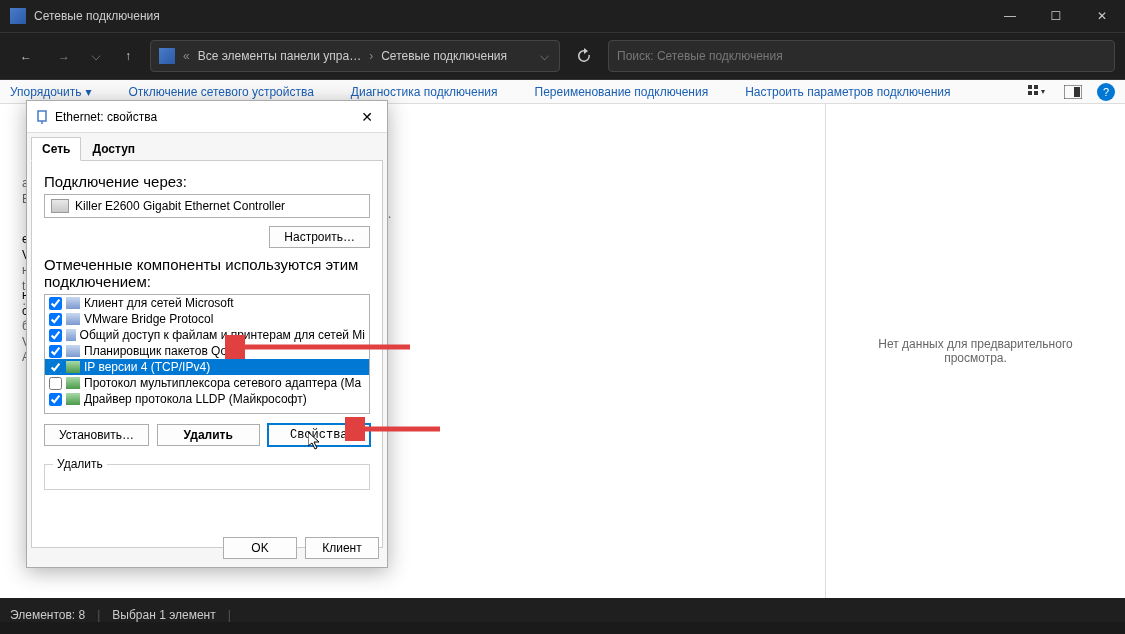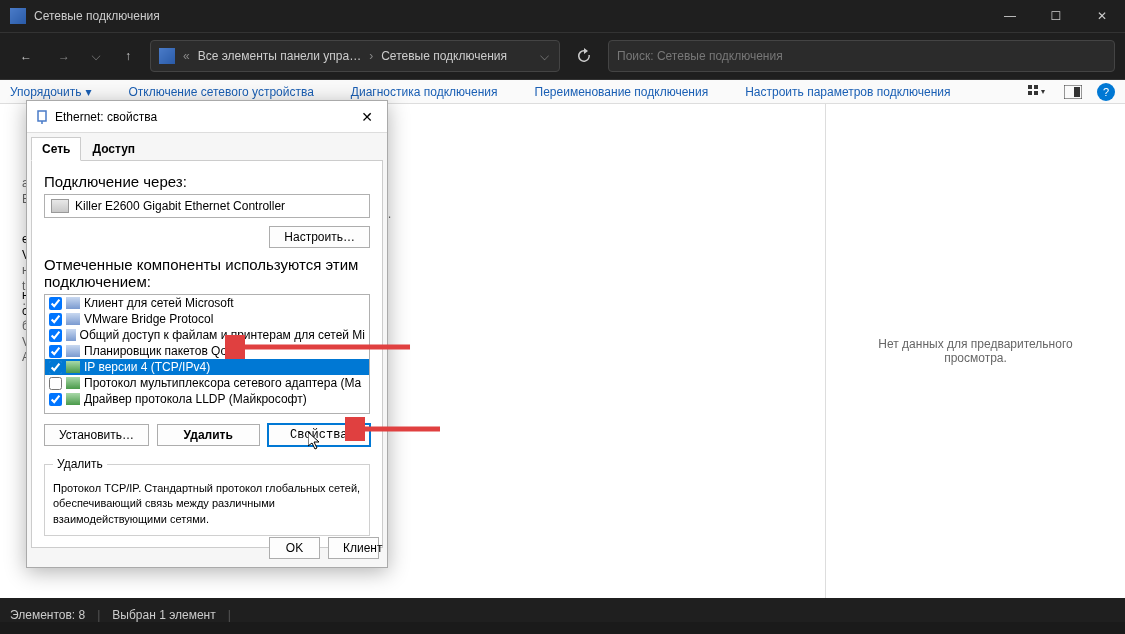--- a/index.html
+++ b/index.html
@@ -70,21 +70,21 @@
 .comp-row.selected .chk { accent-color: #0078d4; }
 .comp-icon { width: 14px; height: 12px; display: inline-block; }
 .comp-icon.net { background: linear-gradient(#a8d8a8,#4a9a4a); }
 .comp-icon.client { background: linear-gradient(#c8d8f0,#7a9ad0); }
 .chk { width: 13px; height: 13px; }
 .btn-row { display: flex; gap: 8px; margin-bottom: 10px; }
 .btn-row .btn { flex: 1; }
 .desc-group { border: 1px solid #d0d0d0; padding: 8px; font-size: 11px; line-height: 1.4; }
 .desc-group legend { font-size: 12px; padding: 0 4px; }
 .dialog-buttons { position: absolute; bottom: 8px; right: 8px; display: flex; gap: 8px; }
-.dialog-buttons .btn { width: 51px; }
+.dialog-buttons .btn { width: 74px; }
 
 
 .arrow { position: absolute; pointer-events: none; }
 .arrow svg { display: block; }
 
 
 .cursor { position: absolute; top: 432px; left: 308px; pointer-events: none; }
 </style>
 </head>
 <body>
@@ -280,21 +280,20 @@
           </div>
         </div>
     </div>
     <div class="btn-row">
       <button class="btn">Установить…</button>
       <button class="btn disabled">Удалить</button>
       <button class="btn highlight">Свойства</button>
     </div>
     <fieldset class="desc-group">
       <legend>Удалить</legend>
-      <div>Протокол TCP/IP. Стандартный протокол глобальных сетей, обеспечивающий связь между различными взаимодействующими сетями.</div>
     </fieldset>
   </div>
   <div class="dialog-buttons">
     <button class="btn">OK</button>
     <button class="btn">Клиент</button>
   </div>
 </div>
 
 <div class="arrow" style="top:335px; left:225px;">
   <svg width="190" height="24">

